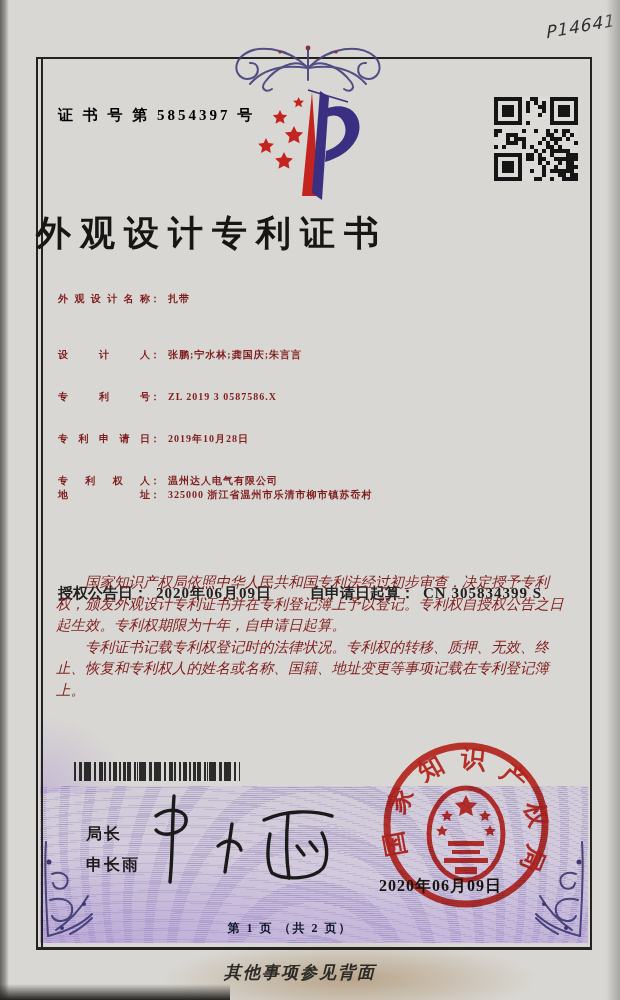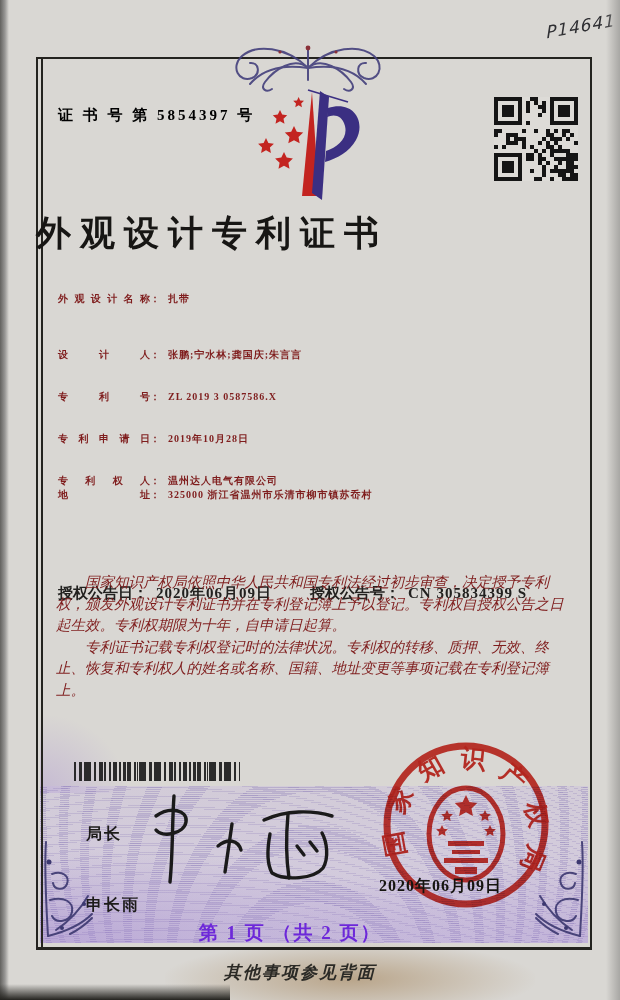--- a/index.html
+++ b/index.html
@@ -46,28 +46,28 @@
   .bodytext p{margin:0;text-indent:2em;}
 
   .barcode{position:absolute;left:74px;top:762px;width:166px;height:19px;z-index:5;opacity:.88;
     background:
       repeating-linear-gradient(90deg,#141414 0 2px,rgba(0,0,0,0) 2px 5px),
       repeating-linear-gradient(90deg,#141414 0 1px,rgba(0,0,0,0) 1px 7px),
       repeating-linear-gradient(90deg,rgba(0,0,0,0) 0 11px,#141414 11px 14px);}
 
   .signer{position:absolute;z-index:5;font-size:16px;font-weight:700;color:#1d1c1a;letter-spacing:2px;}
   .signer-title{left:86px;top:824px;}
-  .signer-name{left:86px;top:855px;margin-top:40px;}
+  .signer-name{left:86px;top:855px;}
   .signature{position:absolute;left:134px;top:788px;width:212px;height:102px;z-index:5;}
 
   .seal{position:absolute;left:376px;top:737px;width:180px;height:180px;z-index:4;mix-blend-mode:multiply;opacity:.94;}
   .sealdate{position:absolute;left:379px;top:876px;z-index:6;font-size:16px;font-weight:700;color:#15140f;letter-spacing:1px;}
 
   .pageno{position:absolute;left:150px;top:920px;width:280px;z-index:5;text-align:center;
-    font-size:19px;font-weight:600;color:#6d28d9;letter-spacing:2px;}
+    font-size:12px;font-weight:600;color:#0f172a;letter-spacing:2px;}
   .backnote{position:absolute;left:150px;top:961px;width:300px;z-index:5;text-align:center;
     font-size:17px;font-weight:700;font-style:italic;color:#2b2a26;letter-spacing:2px;}
 
   .logo{position:absolute;left:250px;top:88px;width:112px;height:120px;z-index:5;}
   .qr{position:absolute;left:494px;top:92px;width:84px;height:93px;z-index:5;}
   .qr svg{width:100%;height:100%;shape-rendering:crispEdges;}
   .flourish-top{position:absolute;left:210px;top:40px;width:196px;height:54px;z-index:3;}
   .corner-l{position:absolute;left:40px;top:840px;width:56px;height:102px;z-index:2;}
   .corner-r{position:absolute;left:532px;top:840px;width:56px;height:102px;z-index:2;transform:scaleX(-1);}
 </style>
@@ -297,21 +297,21 @@
   <div class="fieldrow" style="top:474px">
     <span class="flabel">专利权人</span><span>：</span><span class="fvalue">温州达人电气有限公司</span>
   </div>
   <div class="fieldrow" style="top:488px">
     <span class="flabel">地址</span><span>：</span><span class="fvalue">325000 浙江省温州市乐清市柳市镇苏岙村</span>
   </div>
 
   <div class="grantrow">
     <span>授权公告日</span><span>：</span><span class="fvalue">2020年06月09日</span>
     <span class="grant-no">
-      <span>授权公告号</span><span>：</span><span class="fvalue">CN 305834399 S</span>
+      <span>自申请日起算</span><span>：</span><span class="fvalue">CN 305834399 S</span>
     </span>
   </div>
 
   <div class="bodytext">
     <p>国家知识产权局依照中华人民共和国专利法经过初步审查，决定授予专利权，颁发外观设计专利证书并在专利登记簿上予以登记。专利权自授权公告之日起生效。专利权期限为十年，自申请日起算。</p>
     <p>专利证书记载专利权登记时的法律状况。专利权的转移、质押、无效、终止、恢复和专利权人的姓名或名称、国籍、地址变更等事项记载在专利登记簿上。</p>
   </div>
 
   <div class="barcode"></div>
 

